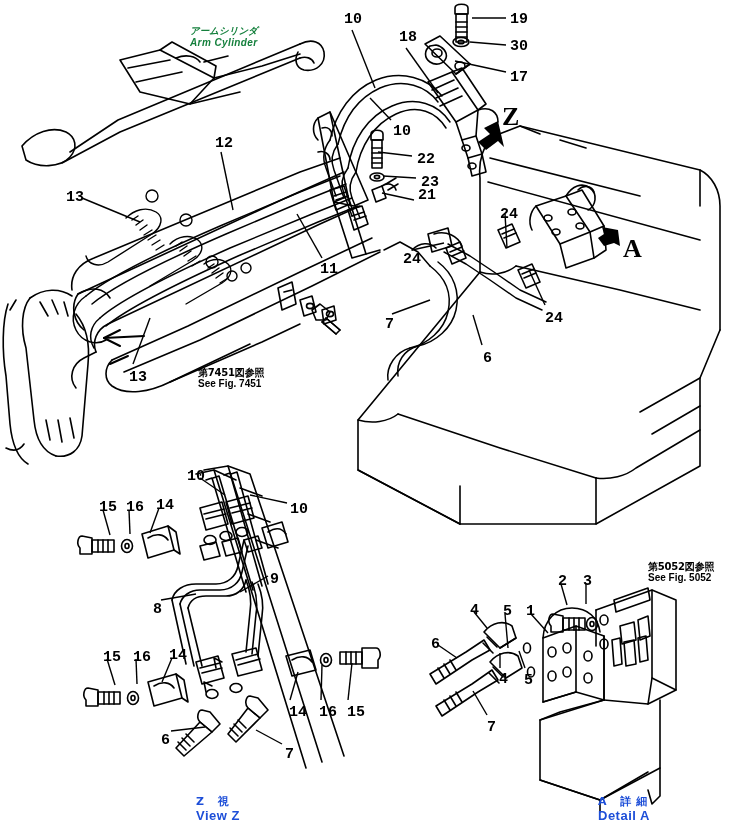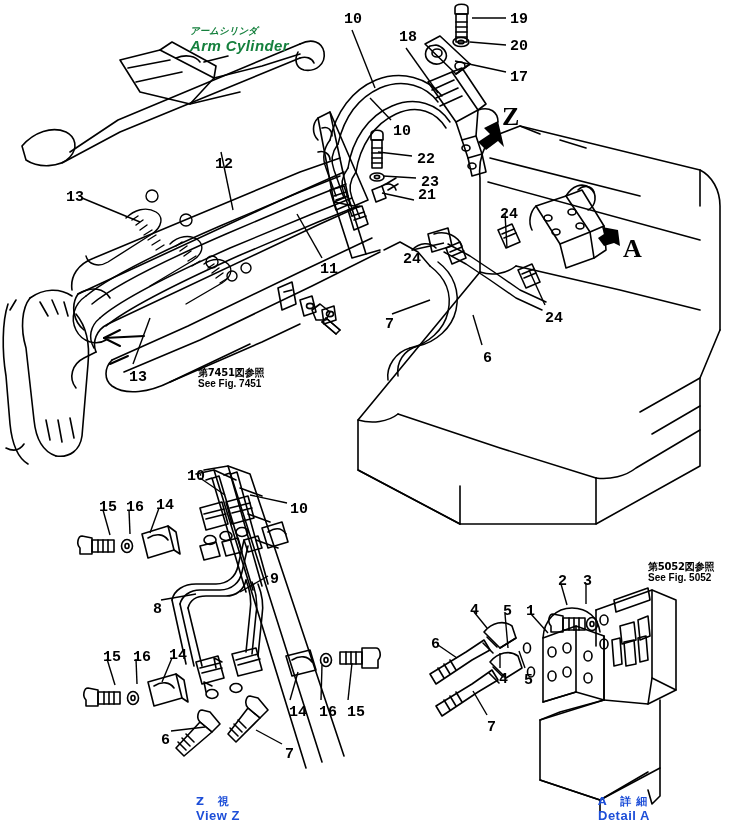--- a/index.html
+++ b/index.html
@@ -4,21 +4,21 @@
 <style>
   html,body{margin:0;padding:0;background:#ffffff;}
   body{font-family:"Liberation Sans",sans-serif;}
   #sheet{position:relative;width:739px;height:840px;background:#fff;overflow:hidden;}
   #sheet svg.art{position:absolute;left:0;top:0;width:739px;height:840px;}
   .lbl{position:absolute;font-family:Liberation Mono, monospace;font-size:15px;font-weight:700;color:#000;line-height:1;white-space:nowrap;}
   .figref{position:absolute;font-family:"Liberation Sans",sans-serif;font-size:10px;font-weight:700;color:#000;line-height:1.12;white-space:nowrap;margin-top:16px;}
   .figref .jp{font-family:"DejaVu Sans",sans-serif;font-size:10px;letter-spacing:-0.2px;}
   .cyl{position:absolute;font-family:"Liberation Sans",sans-serif;font-weight:700;color:#15803d;line-height:1.15;white-space:nowrap;font-style:italic;}
   .cyl .jp{font-family:"DejaVu Sans",sans-serif;font-size:9.5px;letter-spacing:0px;display:block;}
-  .cyl .en{font-size:15px;display:block;letter-spacing:0.4px;}
+  .cyl .en{font-size:10px;display:block;letter-spacing:0.4px;}
   .caption{position:absolute;font-family:"Liberation Sans",sans-serif;font-weight:700;color:#1d4ed8;line-height:1.2;white-space:nowrap;text-align:left;}
   .caption .jp{font-family:"DejaVu Sans",sans-serif;font-size:11px;display:block;letter-spacing:5px;}
   .caption .en{font-size:13px;display:block;letter-spacing:0.5px;}
   .mk{position:absolute;font-family:"Liberation Serif",serif;font-size:26px;font-weight:700;color:#000;line-height:1;}
 </style>
 </head>
 <body>
 
 <div id="sheet">
 
@@ -461,27 +461,27 @@
 
   <div class="caption" style="left:598px;top:795px;">
     <span class="jp">A  詳細</span>
     <span class="en">Detail  A</span>
   </div>
 
   <div id="callout-layer">
       <div class="lbl" style="left: 344px; top: 12px;">10</div>
       <div class="lbl" style="left: 399px; top: 30px;">18</div>
       <div class="lbl" style="left: 510px; top: 12px;">19</div>
-      <div class="lbl" style="left: 510px; top: 39px;">20</div>
+      <div class="lbl" style="left: 510px; top: 39px;">30</div>
       <div class="lbl" style="left: 510px; top: 70px;">17</div>
       <div class="lbl" style="left: 393px; top: 124px;">10</div>
       <div class="lbl" style="left: 417px; top: 152px;">22</div>
       <div class="lbl" style="left: 421px; top: 175px;">23</div>
       <div class="lbl" style="left: 418px; top: 188px;">21</div>
-      <div class="lbl" style="left: 215px; top: 157px;">12</div>
+      <div class="lbl" style="left: 215px; top: 136px;">12</div>
       <div class="lbl" style="left: 320px; top: 262px;">11</div>
       <div class="lbl" style="left: 66px; top: 190px;">13</div>
       <div class="lbl" style="left: 129px; top: 370px;">13</div>
       <div class="lbl" style="left: 500px; top: 207px;">24</div>
       <div class="lbl" style="left: 403px; top: 252px;">24</div>
       <div class="lbl" style="left: 545px; top: 311px;">24</div>
       <div class="lbl" style="left: 385px; top: 317px;">7</div>
       <div class="lbl" style="left: 483px; top: 351px;">6</div>
       <div class="lbl" style="left: 187px; top: 469px;">10</div>
       <div class="lbl" style="left: 290px; top: 502px;">10</div>

